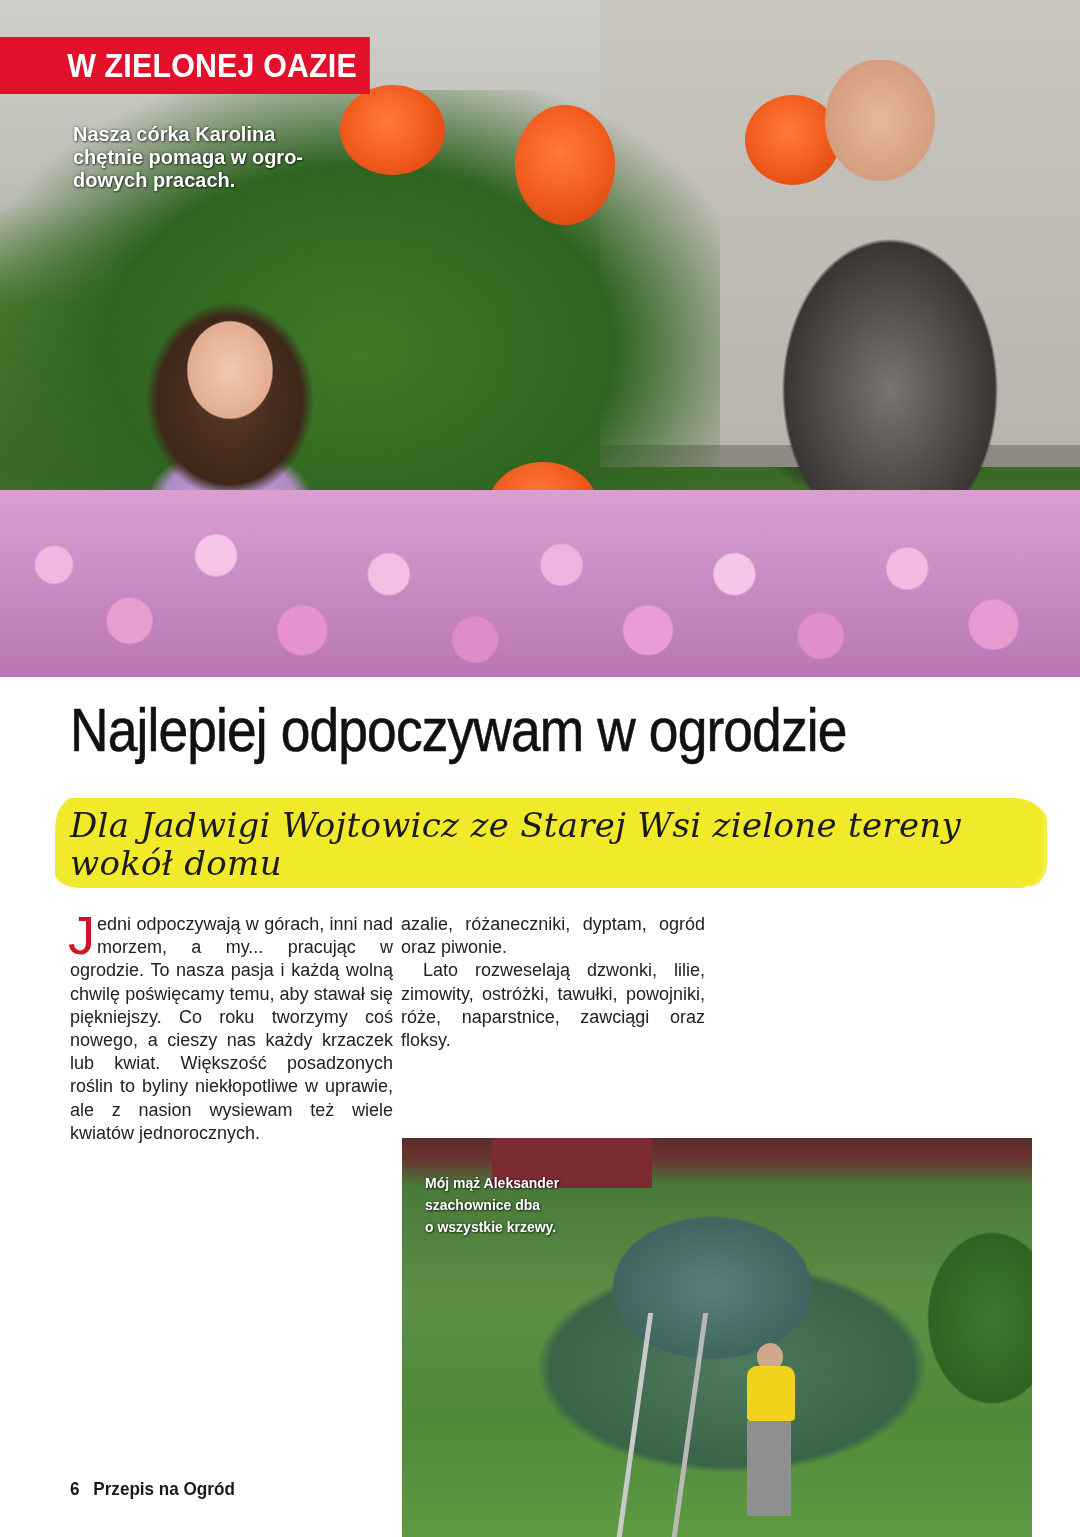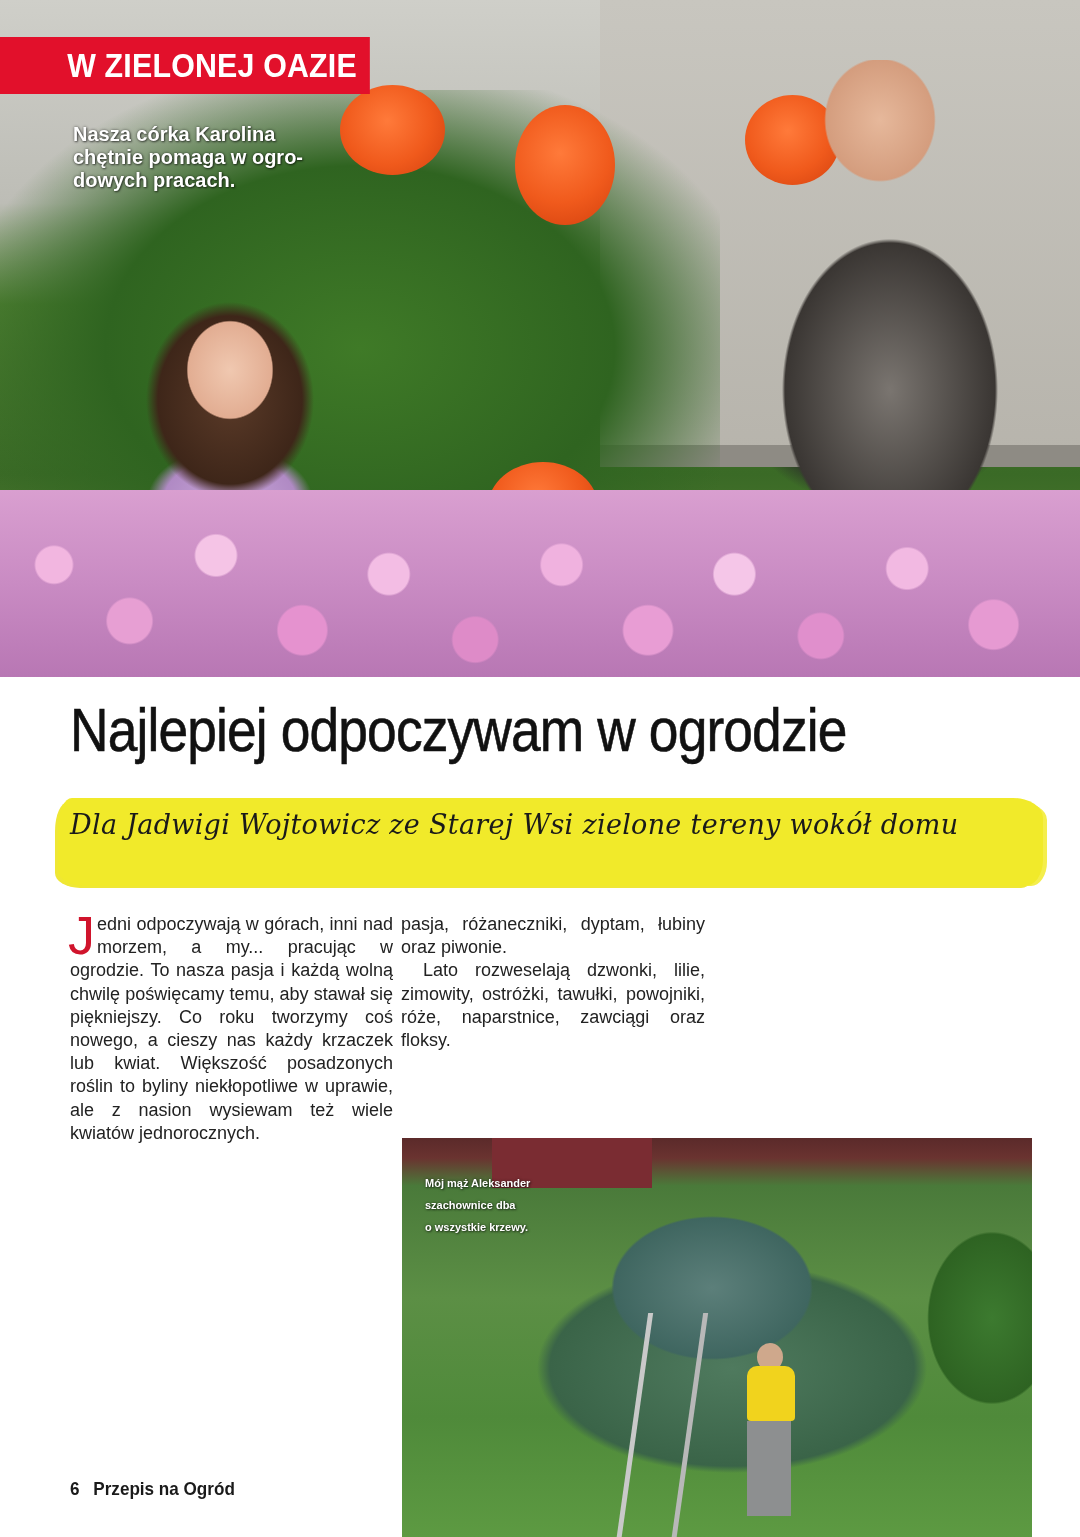--- a/index.html
+++ b/index.html
@@ -63,21 +63,21 @@
     -webkit-text-stroke: 0.6px #111;
   }
 
   .lead {
     position: absolute; left: 58px; top: 798px; width: 985px; height: 88px;
     background: #f1ea2a; border-radius: 14px 30px 18px 26px / 30px 20px 26px 16px;
     box-shadow: 6px 2px 0 -2px #f4ee4c, -4px 3px 0 -1px #efe735;
   }
   .lead-text {
     position: absolute; left: 70px; top: 806px; width: 980px;
-    font-family: "DejaVu Serif", serif; font-style: italic; font-size: 27px; line-height: 38px;
+    font-family: "DejaVu Serif", serif; font-style: italic; font-size: 34px; line-height: 38px;
     color: #1a1a1a; letter-spacing: 0.3px;
   }
 
   .col {
     position: absolute; top: 913px; font-size: 18px; line-height: 23.2px; color: #222;
     text-align: justify; font-family: "Liberation Sans", sans-serif; font-weight: 300;
   }
   .col p { margin: 0; }
   .col p.indent { text-indent: 22px; }
   .col1 { left: 70px; width: 323px; }
@@ -95,21 +95,21 @@
       radial-gradient(ellipse 260px 140px at 330px 230px, #4f7a5e 0%, #3a6448 70%, transparent 75%),
       radial-gradient(ellipse 90px 120px at 590px 180px, #3c7a2f 0%, #2e6322 70%, transparent 72%),
       linear-gradient(180deg, #5b2a2a 0%, #6a3330 5%, #4a7a3a 12%, #5c8f45 40%, #4f8a3a 70%, #5d9a42 100%);
   }
   .photo2 .house { position: absolute; left: 90px; top: 0; width: 160px; height: 50px; background: #7a2c32; }
   .photo2 .ladder { position: absolute; left: 230px; top: 175px; width: 60px; height: 230px;
     border-left: 5px solid #c9c9c9; border-right: 5px solid #b8b8b8; transform: skewX(-8deg); }
   .photo2 .man-shirt { position: absolute; left: 345px; top: 228px; width: 48px; height: 55px; background: #f1d31d; border-radius: 10px 10px 4px 4px; }
   .photo2 .man-head { position: absolute; left: 355px; top: 205px; width: 26px; height: 28px; background: #cfa88c; border-radius: 50%; }
   .photo2 .man-legs { position: absolute; left: 345px; top: 283px; width: 44px; height: 95px; background: #8d8f90; }
-  .caption-bottom { left: 425px; top: 1172px; width: 240px; font-size: 11px; line-height: 22px; }
+  .caption-bottom { left: 425px; top: 1172px; width: 240px; font-size: 14px; line-height: 22px; }
 
   .footer-page {
     position: absolute; left: 70px; top: 1478px; font-size: 19px; font-weight: 700; color: #1a1a1a;
     transform: scaleX(0.9); transform-origin: left center;
   }
   .footer-page .num { margin-right: 10px; }
 </style>
 </head>
 <body>
 
@@ -139,21 +139,21 @@
 <div class="lead"></div>
 <div class="lead-text">
   <div>Dla Jadwigi Wojtowicz ze Starej Wsi zielone tereny wokół domu</div>
 </div>
 
 <div class="col col1">
   <p><span class="dropcap">J</span><span>edni odpoczywają w górach, inni nad morzem, a my... pracując w ogrodzie. To nasza pasja i każdą wolną chwilę poświęcamy temu, aby stawał się piękniejszy. Co roku tworzymy coś nowego, a cieszy nas każdy krzaczek lub kwiat. Większość posadzonych roślin to byliny niekłopotliwe w uprawie, ale z nasion wysiewam też wiele kwiatów jednorocznych.</span></p>
 </div>
 
 <div class="col col2">
-  <p>pasja, różaneczniki, dyptam, łubiny oraz piwonie.</p>
+  <p>azalie, różaneczniki, dyptam, ogród oraz piwonie.</p>
   <p class="indent">Lato rozweselają dzwonki, lilie, zimowity, ostróżki, tawułki, powojniki, róże, naparstnice, zawciągi oraz floksy.</p>
 </div>
 
 <div class="col col3">
 </div>
 
 <div class="photo2">
   <div class="house"></div>
   <div class="ladder"></div>
   <div class="man-head"></div>

